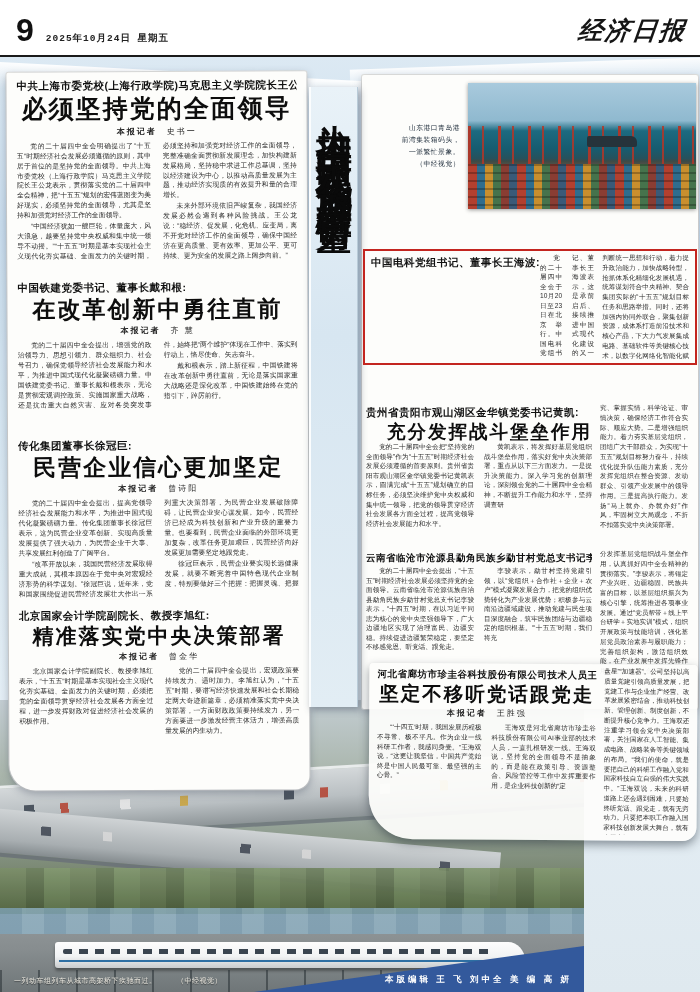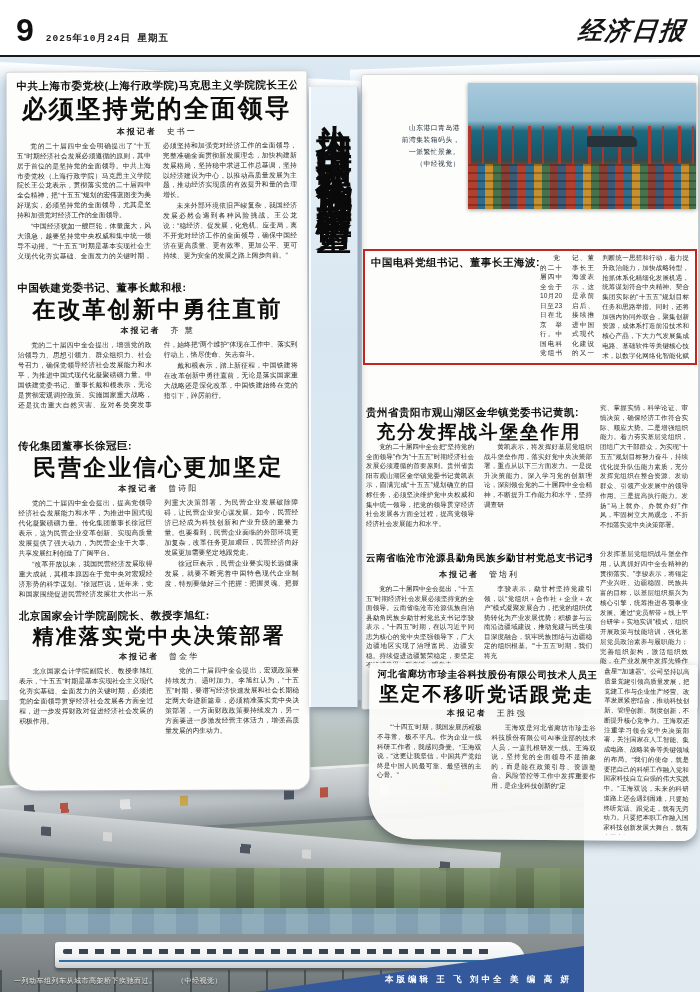--- a/index.html
+++ b/index.html
@@ -45,21 +45,21 @@
   
   .paper { background:#fdfdfb; box-shadow:0 3px 8px rgba(60,70,90,.4), 0 0 0 1px #e3e3e0; }
   .left-paper { position:absolute; left:8px; top:15px; width:300px; height:718px; padding:4px 10px 8px; transform:rotate(-.25deg); border-radius:2px 2px 14px 26px; display:flex; flex-direction:column; z-index:4; }
   .article { overflow:hidden; }
   .kicker { font-size:10.5px; font-weight:700; color:#111; letter-spacing:.5px; white-space:nowrap; padding:3px 0 1px; }
   .headline { text-align:center; font-weight:900; color:#0d0d0d; line-height:1.15; letter-spacing:2px; }
   .byline { text-align:center; font-size:8px; color:#222; letter-spacing:2px; padding:3px 0 4px; }
   .byline b { font-weight:700; margin-right:10px; }
   .body-cols { column-count:2; column-gap:12px; font-size:6.8px; line-height:1.46; color:#2b2b2b; text-align:justify; height:100%; }
   .body-cols p { text-indent:2em; margin-bottom:1px; }
-  .h26 { font-size:25px; } .h24 { font-size:23px; } .h22 { font-size:21px; } .h20 { font-size:19.5px; } .h19 { font-size:18.5px; }
+  .h26 { font-size:25px; } .h24 { font-size:23px; } .h22 { font-size:21px; } .h20 { font-size:19.5px; } .h19 { font-size:18.5px;text-align:right; }
 
   .a1 { height:202px; } .a2 { height:158px; } .a3 { height:170px; } .a4 { height:176px; }
   .a-body-1 { height:130px; } .a-body-2 { height:92px; } .a-body-3 { height:104px; } .a-body-4 { height:108px; }
 
   
   .center-headline { position:absolute; left:309px; top:30px; width:49px; height:620px; z-index:4; background:linear-gradient(180deg,#e9f2f8 0%,#d7e6f1 40%,#e2edf4 100%); border-left:2px solid #fbfdfe; border-right:1px solid #b9cbd8; box-shadow:2px 3px 7px rgba(60,70,90,.45); display:flex; justify-content:center; }
   .vertical-title { writing-mode:vertical-rl; text-orientation:upright; font-size:36px; font-weight:900; color:#0a0a0a; letter-spacing:7px; padding-top:8px; line-height:1; }
 
   
   .right-paper-bg { position:absolute; left:362px; top:18px; width:336px; height:634px; z-index:3; background:#fdfdfb; box-shadow:0 3px 8px rgba(60,70,90,.35), 0 0 0 1px #e4e4e1; border-radius:2px; }
@@ -222,21 +222,20 @@
         </div>
       </div>
       <div class="r-side">
         <p class="cont">究、掌握实情，科学论证、审慎决策，确保经济工作符合实际、顺应大势。二是增强组织能力。着力夯实基层党组织，团结广大干部群众，为实现“十五五”规划目标努力奋斗，持续优化提升队伍能力素质，充分发挥党组织在整合资源、发动群众、引领产业发展中的领导作用。三是提高执行能力。发扬“马上就办、办就办好”作风，牢固树立大局观念，不折不扣落实党中央决策部署。</p>
       </div>
     </article>
 
     <article class="r-article r3">
       <div class="r-main">
         <div class="kicker kicker-sm">云南省临沧市沧源县勐角民族乡勐甘村党总支书记李骏:</div>
-        <div class="byline"><b>本报记者</b><span>管培利</span></div>
         <div class="r-body">
           <p>党的二十届四中全会提出，“十五五”时期经济社会发展必须坚持党的全面领导。云南省临沧市沧源佤族自治县勐角民族乡勐甘村党总支书记李骏表示，“十四五”时期，在以习近平同志为核心的党中央坚强领导下，广大边疆地区实现了治理富民、边疆安稳。持续促进边疆繁荣稳定，要坚定不移感党恩、听党话、跟党走。</p>
           <p>李骏表示，勐甘村坚持党建引领，以“党组织＋合作社＋企业＋农户”模式凝聚发展合力，把党的组织优势转化为产业发展优势；积极参与云南沿边疆域建设，推动党建与民生项目深度融合，筑牢民族团结与边疆稳定的组织根基。“‘十五五’时期，我们将充</p>
         </div>
       </div>
       <div class="r-side">
         <p class="cont">分发挥基层党组织战斗堡垒作用，认真抓好四中全会精神的贯彻落实。”李骏表示，将锚定产业兴旺、边疆稳固、民族共富的目标，以基层组织振兴为核心引擎，统筹推进各项事业发展。通过“党员帮带＋线上平台研学＋实地实训”模式，组织开展政策与技能培训，强化基层党员政治素养与履职能力；完善组织架构，激活组织效能，在产业发展中发挥先锋作用，提升基层社会治理效能。</p>
       </div>
     </article>
 

